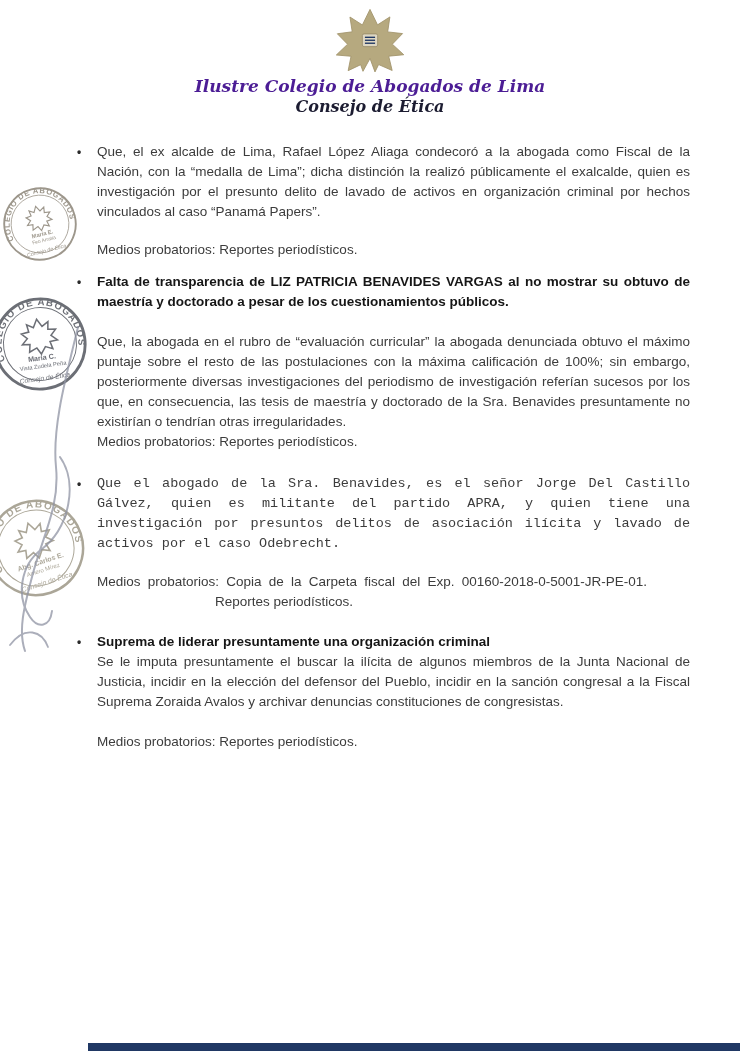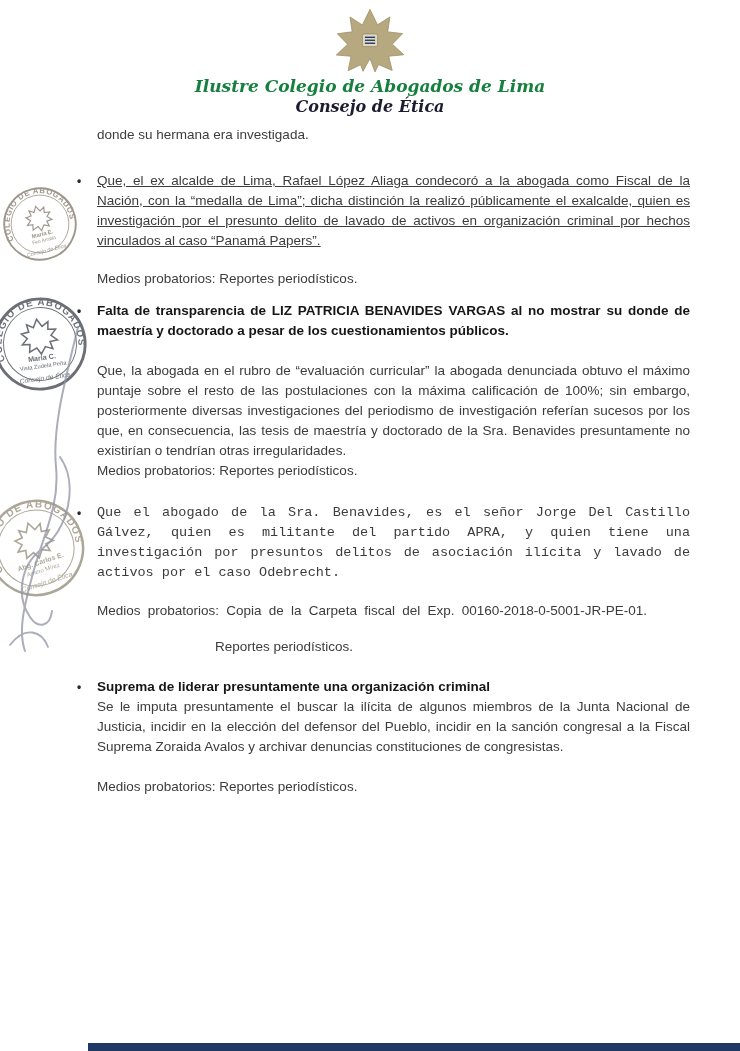--- a/index.html
+++ b/index.html
@@ -12,21 +12,21 @@
     font-family:"Liberation Sans", sans-serif;
     color:#3c3c3c;
   }
   
   .emblem{display:block;margin:6px auto 0 auto;}
   .org-title{
     text-align:center;
     font-family:"DejaVu Serif", serif;
     font-style:italic;
     font-weight:600;
-    color:#15803d;
+    color:#4c1d95;
     font-size:17px;
     line-height:20px;
     margin:4px 0 0 0;
   }
   .org-sub{
     text-align:center;
     font-family:"DejaVu Serif", serif;
     font-style:italic;
     font-weight:600;
     color:#1c1c31;
@@ -53,31 +53,31 @@
   }
   .dot{
     position:absolute;
     left:-20px;top:0;
     font-weight:bold;color:#2a2a2a;
     font-size:12px;
   }
   .para{margin:0 0 18px 0 !important;}
   .medios{margin:0 0 16px 0 !important; text-align:left;}
   
-  .s1 .para{margin-bottom:18px !important;text-decoration:underline;}
+  .s1 .para{margin-bottom:18px !important;}
   .s1 .medios{margin-bottom:12px !important;}
   .s2 .b-head{margin-bottom:20px;}
   .s2 .para1{margin-bottom:0 !important;}
   .s2 .para2{margin-bottom:13px !important;}
   .s2 .medios{margin-bottom:15px !important;}
   .s3 .b-head{margin-bottom:22px;}
   .s3 .para{margin-bottom:18px !important;font-family:Liberation Mono, monospace;}
   .s3 .medios{margin-bottom:20px !important;}
   .s3 .medios .l1{word-spacing:3.5px;}
-  .s3 .medios .l2{display:inline-block;padding-left:118px;margin-top:16px;}
+  .s3 .medios .l2{display:inline-block;padding-left:118px;}
   .s4 .b-head{margin-bottom:0;}
   .s4 .para{margin-bottom:20px !important;}
   .s4 .medios{margin-bottom:0 !important;}
   
   .stamp{position:absolute;}
   .stamp1{left:2px;top:186px;transform:rotate(-14deg);opacity:.85;}
   .stamp2{left:-8px;top:296px;transform:rotate(-8deg);opacity:.9;}
   .stamp3{left:-14px;top:498px;transform:rotate(-18deg);opacity:.8;}
   .signature{position:absolute;left:0;top:315px;opacity:.75;}
   
@@ -150,34 +150,33 @@
   </svg>
 
   <svg class="signature" width="100" height="340" viewBox="0 0 100 340">
     <path d="M78,12 C66,62 52,112 56,152 C60,192 42,222 32,262 C24,292 18,316 25,336" fill="none" stroke="#8f93a3" stroke-width="2" stroke-linecap="round"></path>
     <path d="M60,142 C78,167 70,212 42,234 C20,250 16,282 30,302 C38,314 50,312 52,296" fill="none" stroke="#8f93a3" stroke-width="2" stroke-linecap="round"></path>
     <path d="M10,330 C25,310 42,316 48,332" fill="none" stroke="#8f93a3" stroke-width="1.8" stroke-linecap="round"></path>
   </svg>
 
   <div class="content">
 
-    <p class="p-intro1">donde su hermana era investigada.</p>
 
     <section class="s1">
       <div class="b-head">
         <span class="dot">•</span>
       </div>
       <p class="para">Que, el ex alcalde de Lima, Rafael López Aliaga condecoró a la abogada como Fiscal de la Nación, con la “medalla de Lima”; dicha distinción la realizó públicamente el exalcalde, quien es investigación por el presunto delito de lavado de activos en organización criminal por hechos vinculados al caso “Panamá Papers”.</p>
       <p class="medios">Medios probatorios: Reportes periodísticos.</p>
     </section>
 
     <section class="s2">
       <div class="b-head">
         <span class="dot">•</span>
-        <span>Falta de transparencia de LIZ PATRICIA BENAVIDES VARGAS al no mostrar su donde de maestría y doctorado a pesar de los cuestionamientos públicos.</span>
+        <span>Falta de transparencia de LIZ PATRICIA BENAVIDES VARGAS al no mostrar su obtuvo de maestría y doctorado a pesar de los cuestionamientos públicos.</span>
       </div>
       <p class="para para1">Que, la abogada en el rubro de “evaluación curricular” la abogada denunciada obtuvo el máximo puntaje sobre el resto de las postulaciones con la máxima calificación de 100%; sin embargo, posteriormente diversas investigaciones del periodismo de investigación referían sucesos por los que, en consecuencia, las tesis de maestría y doctorado de la Sra. Benavides presuntamente no existirían o tendrían otras irregularidades.</p>
       <p class="medios">Medios probatorios: Reportes periodísticos.</p>
     </section>
 
     <section class="s3">
       <div class="b-head">
         <span class="dot">•</span>
       </div>
       <p class="para">Que el abogado de la Sra. Benavides, es el señor Jorge Del Castillo Gálvez, quien es militante del partido APRA, y quien tiene una investigación por presuntos delitos de asociación ilícita y lavado de activos por el caso Odebrecht.</p>

